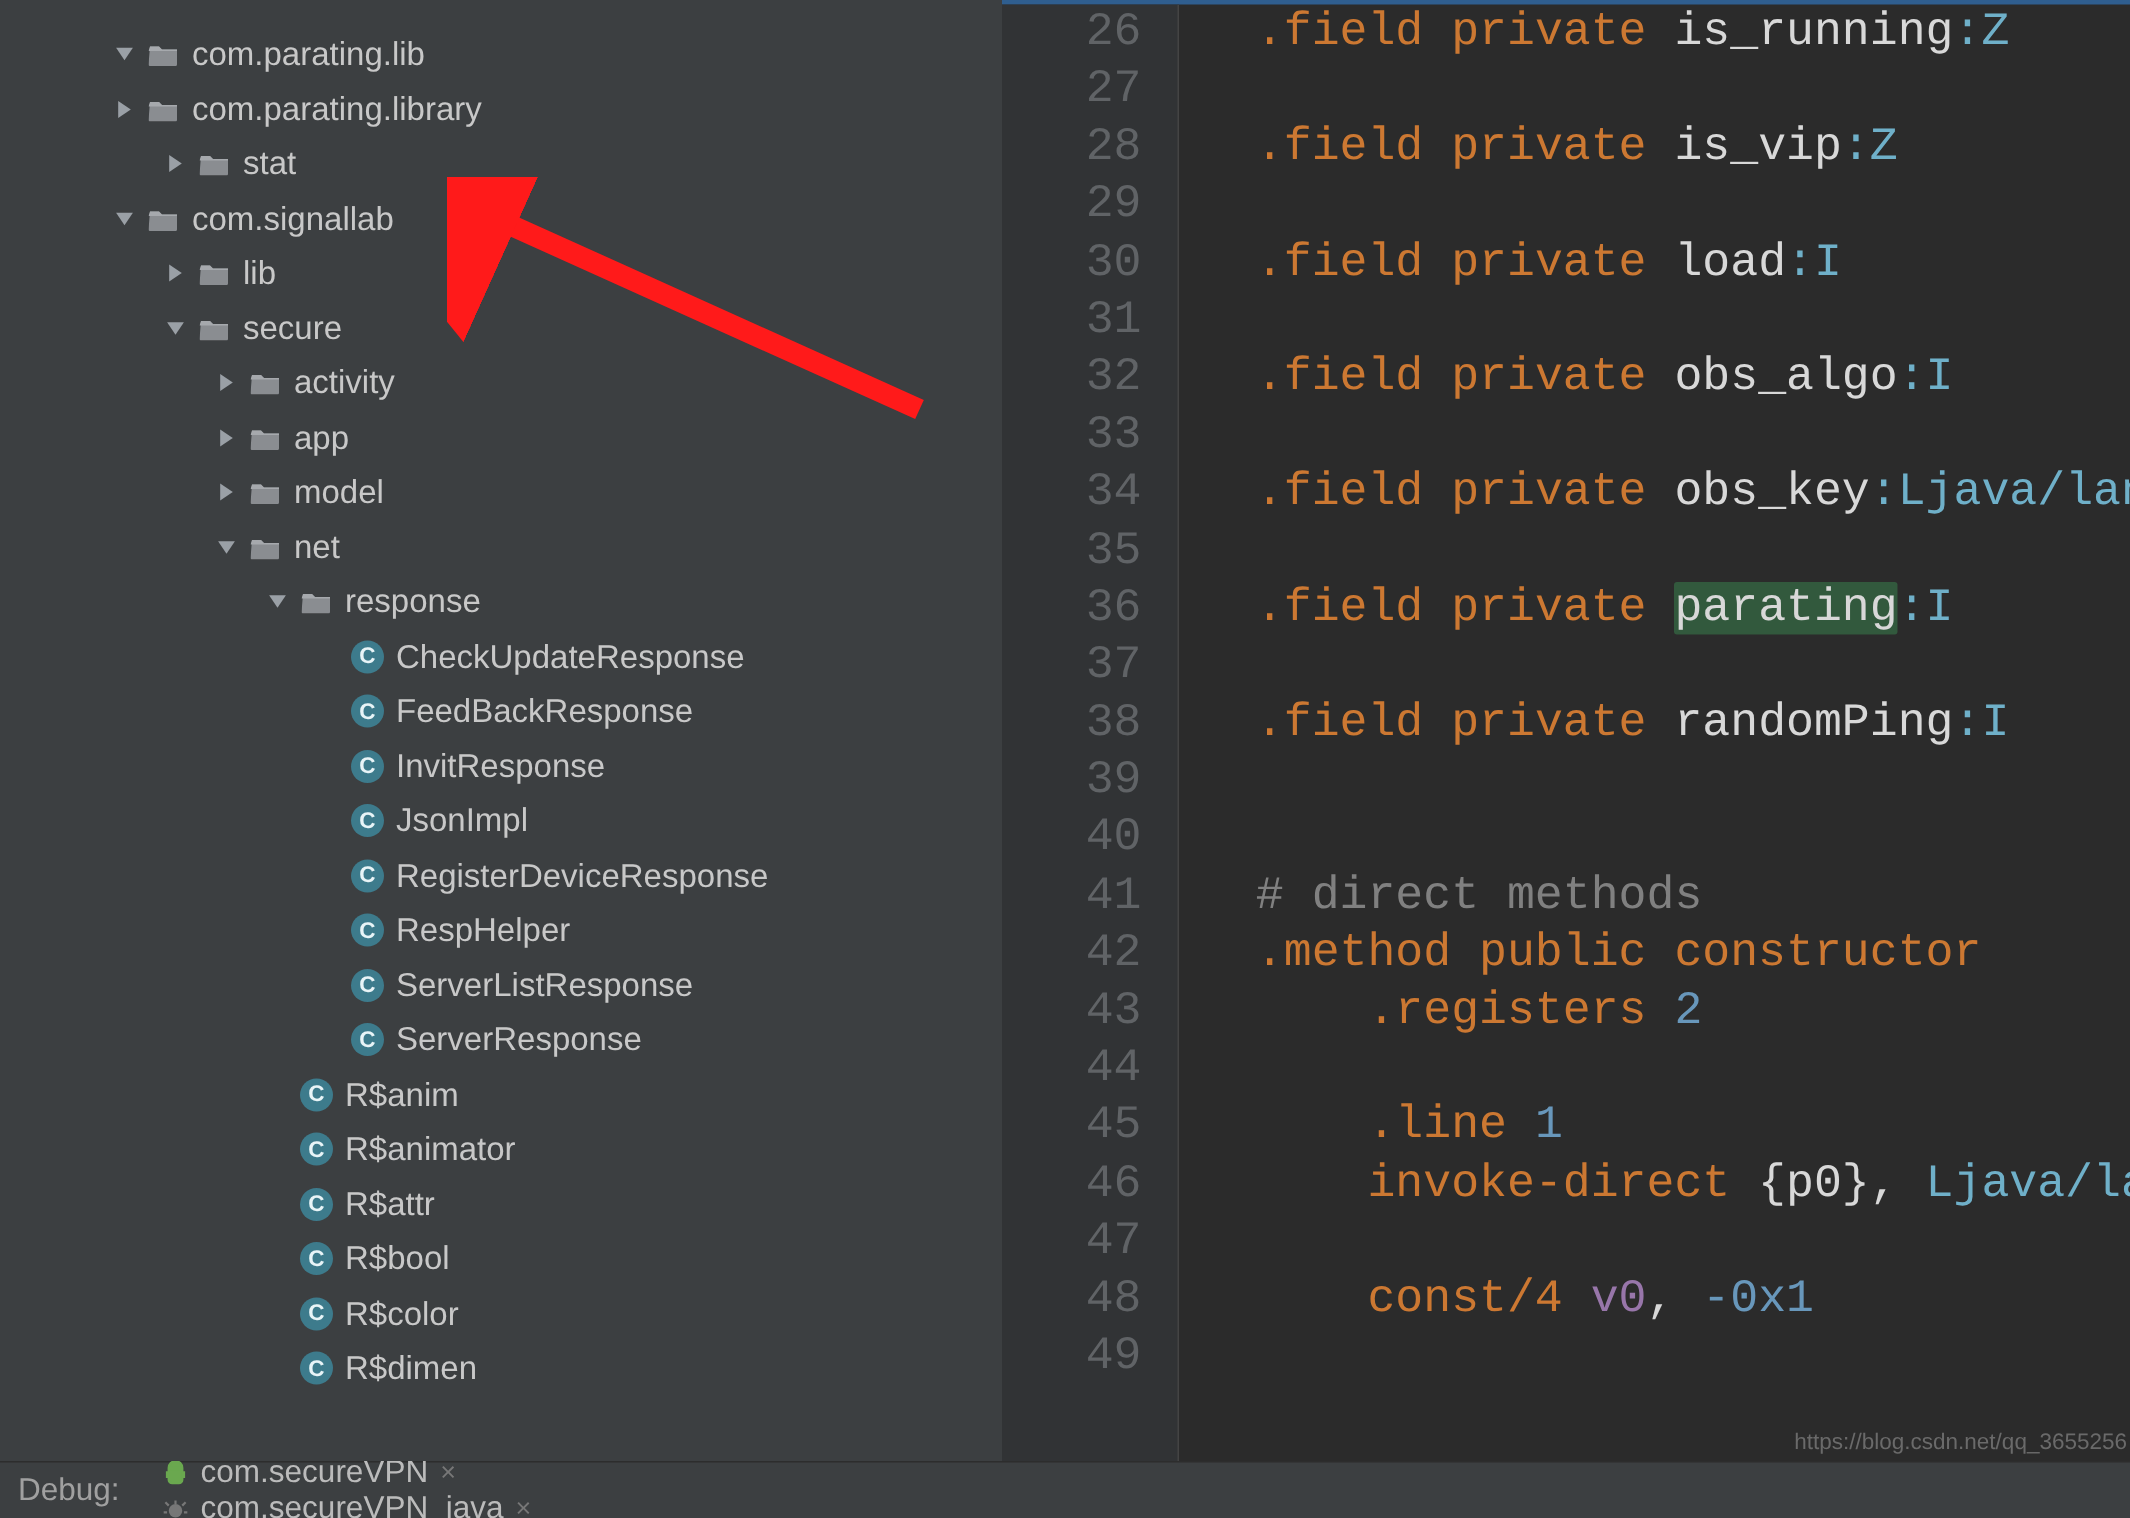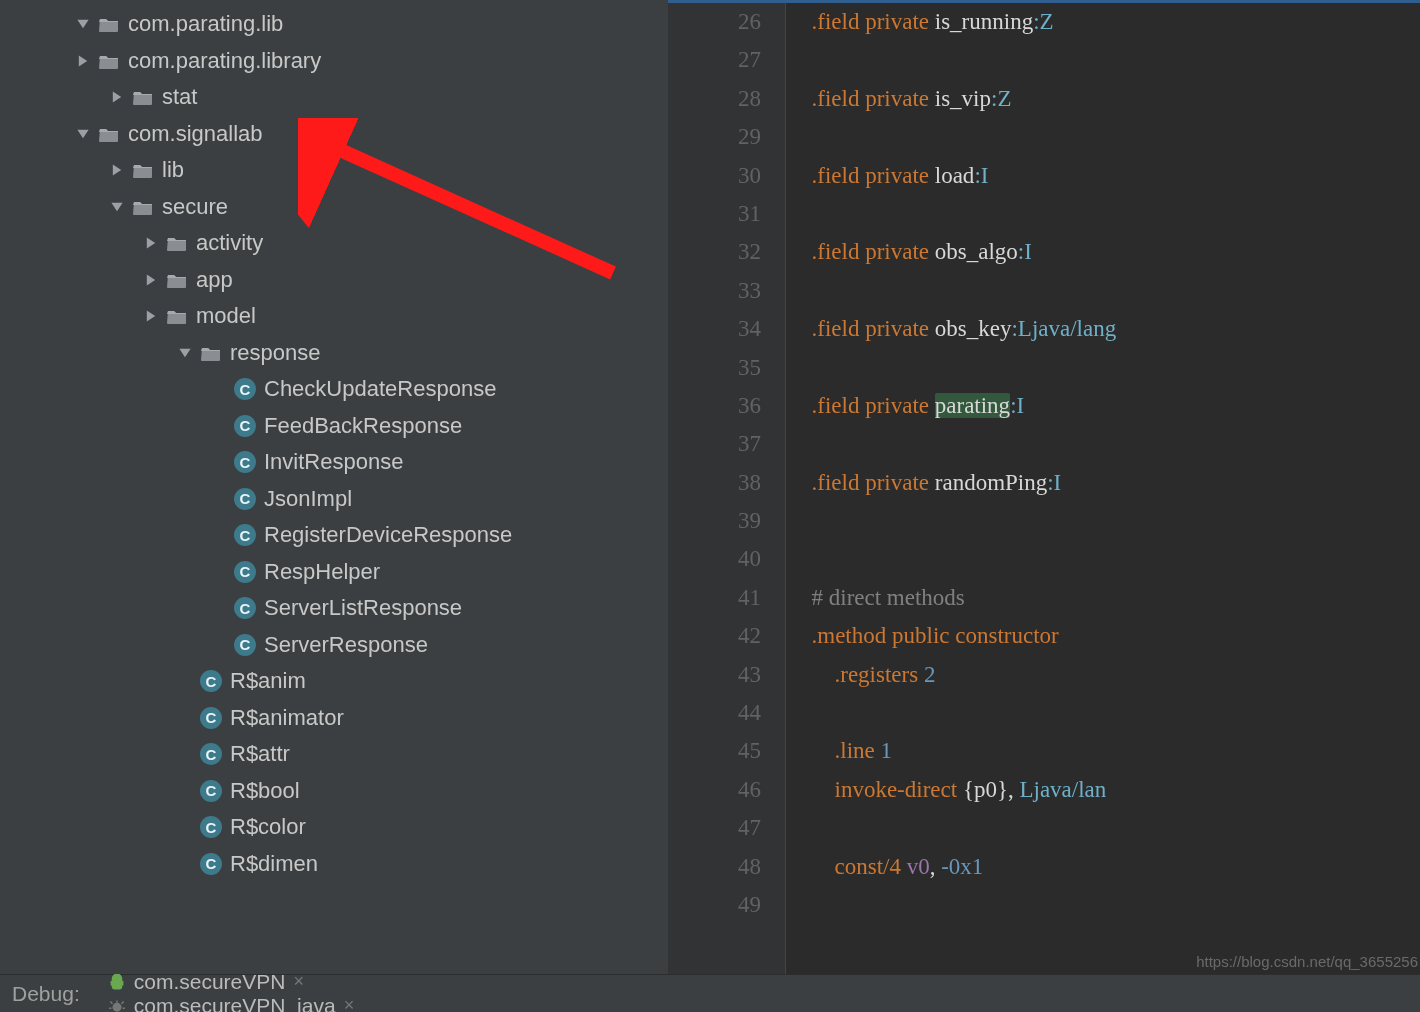--- a/index.html
+++ b/index.html
@@ -13,21 +13,21 @@
   }
   .main {
     display: flex;
     flex: 1;
     min-height: 0;
   }
   
   .tree {
     width: 668px;
     background: #3c3f41;
-    padding-top: 6px;
+    padding-top: 18px;
     overflow: hidden;
     position: relative;
   }
   .tree-row {
     display: flex;
     align-items: center;
     height: 36.5px;
     font-size: 22px;
     color: #c8c8c8;
     white-space: nowrap;
@@ -64,22 +64,22 @@
     position: absolute;
     left: 298px;
     top: 118px;
     pointer-events: none;
   }
   
   .code {
     flex: 1;
     background: #2b2b2b;
     display: flex;
-    font-family: Liberation Serif, serif;
-    font-size: 23px;
+    font-family: Liberation Mono, monospace;
+    font-size: 31px;
     line-height: 38.4px;
     overflow: hidden;
     position: relative;
     border-top: 3px solid #2f5e8f;
   }
   .gutter {
     width: 118px;
     background: #313335;
     text-align: right;
     color: #606366;
@@ -259,20 +259,35 @@
               <path d="M2,1 L8,5 L2,9 Z" fill="#9aa0a6" transform="rotate(0 5 5)"></path>
             </svg>
   </span>
           <span class="folder-icon">
   <svg viewBox="0 0 20 16">
               <path d="M1 3 h6 l2 2 h10 v10 a1 1 0 0 1 -1 1 h-17 a1 1 0 0 1 -1 -1 z" fill="#8a8d91"></path>
               <path d="M1 3 h6 l2 2 h10 v1 h-19 z" fill="#a6a9ad"></path>
             </svg>
 </span>
           <span>model</span>
+        </div>
+        <div class="tree-row">
+          <span class="indent" style="width:142px"></span>
+          <span class="chevron">
+    <svg viewBox="0 0 10 10">
+              <path d="M2,1 L8,5 L2,9 Z" fill="#9aa0a6" transform="rotate(90 5 5)"></path>
+            </svg>
+  </span>
+          <span class="folder-icon">
+  <svg viewBox="0 0 20 16">
+              <path d="M1 3 h6 l2 2 h10 v10 a1 1 0 0 1 -1 1 h-17 a1 1 0 0 1 -1 -1 z" fill="#8a8d91"></path>
+              <path d="M1 3 h6 l2 2 h10 v1 h-19 z" fill="#a6a9ad"></path>
+            </svg>
+</span>
+          <span>net</span>
         </div>
         <div class="tree-row">
           <span class="indent" style="width:176px"></span>
           <span class="chevron">
     <svg viewBox="0 0 10 10">
               <path d="M2,1 L8,5 L2,9 Z" fill="#9aa0a6" transform="rotate(90 5 5)"></path>
             </svg>
   </span>
           <span class="folder-icon">
   <svg viewBox="0 0 20 16">

